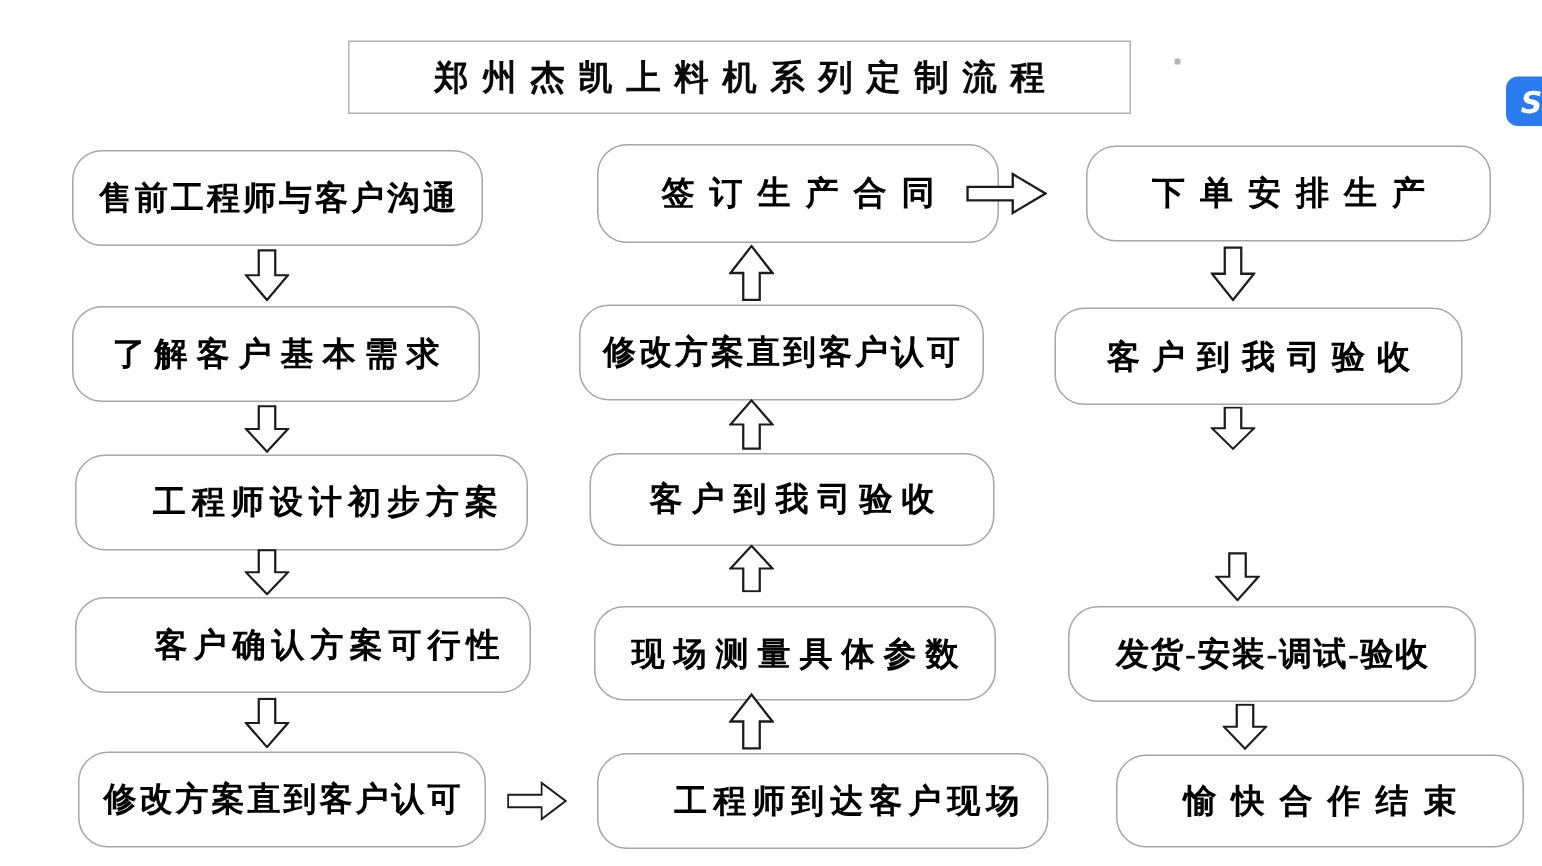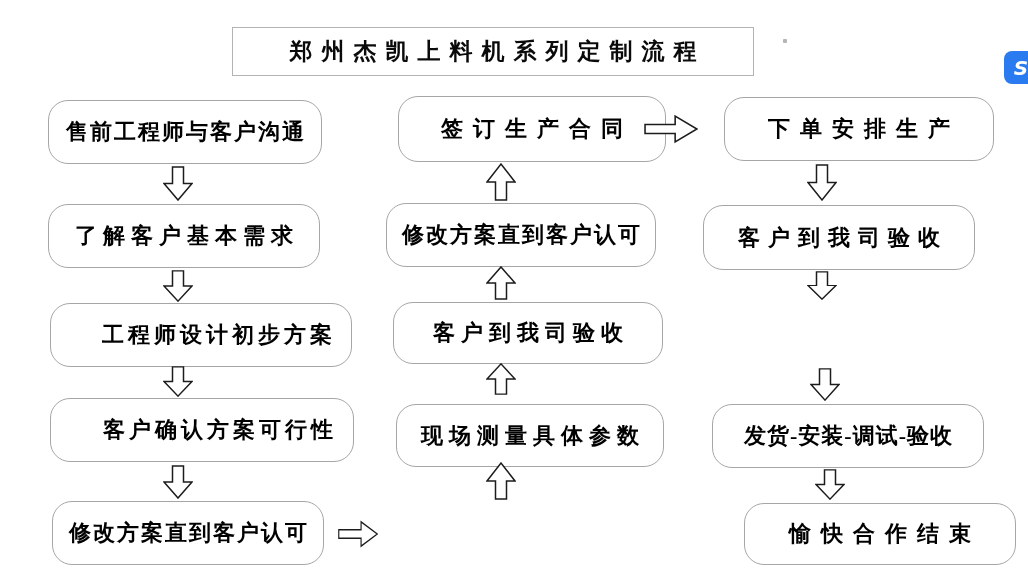--- a/index.html
+++ b/index.html
@@ -98,20 +98,21 @@
   <div class="arrow" style="left:163px;top:465px;width:30px;height:34px">
     <svg viewBox="0 0 30 36" preserveAspectRatio="none">
         <path d="M9.5 1 L20.5 1 L20.5 18 L29 18 L15 35 L1 18 L9.5 18 Z" fill="#fff" stroke="#1c1c1c" stroke-width="1.5"></path>
       </svg>
   </div>
 
   <div class="fbox ls5" style="left:374px;top:96px;width:266px;height:64px">签订生产合同</div>
   <div class="fbox ls1" style="left:386px;top:203px;width:268px;height:62px">修改方案直到客户认可</div>
   <div class="fbox ls3" style="left:393px;top:302px;width:268px;height:60px">客户到我司验收</div>
   <div class="fbox ls3" style="left:396px;top:404px;width:266px;height:61px">现场测量具体参数</div>
+  <div class="fbox ls2" style="left:398px;top:502px;width:267px;height:62px">工程师到达客户现场</div>
 
   <div class="arrow" style="left:486px;top:163px;width:30px;height:38px">
     <svg viewBox="0 0 30 36" preserveAspectRatio="none">
         <path d="M9.5 35 L20.5 35 L20.5 18 L29 18 L15 1 L1 18 L9.5 18 Z" fill="#fff" stroke="#1c1c1c" stroke-width="1.5"></path>
       </svg>
   </div>
   <div class="arrow" style="left:486px;top:266px;width:30px;height:34px">
     <svg viewBox="0 0 30 36" preserveAspectRatio="none">
         <path d="M9.5 35 L20.5 35 L20.5 18 L29 18 L15 1 L1 18 L9.5 18 Z" fill="#fff" stroke="#1c1c1c" stroke-width="1.5"></path>
       </svg>

